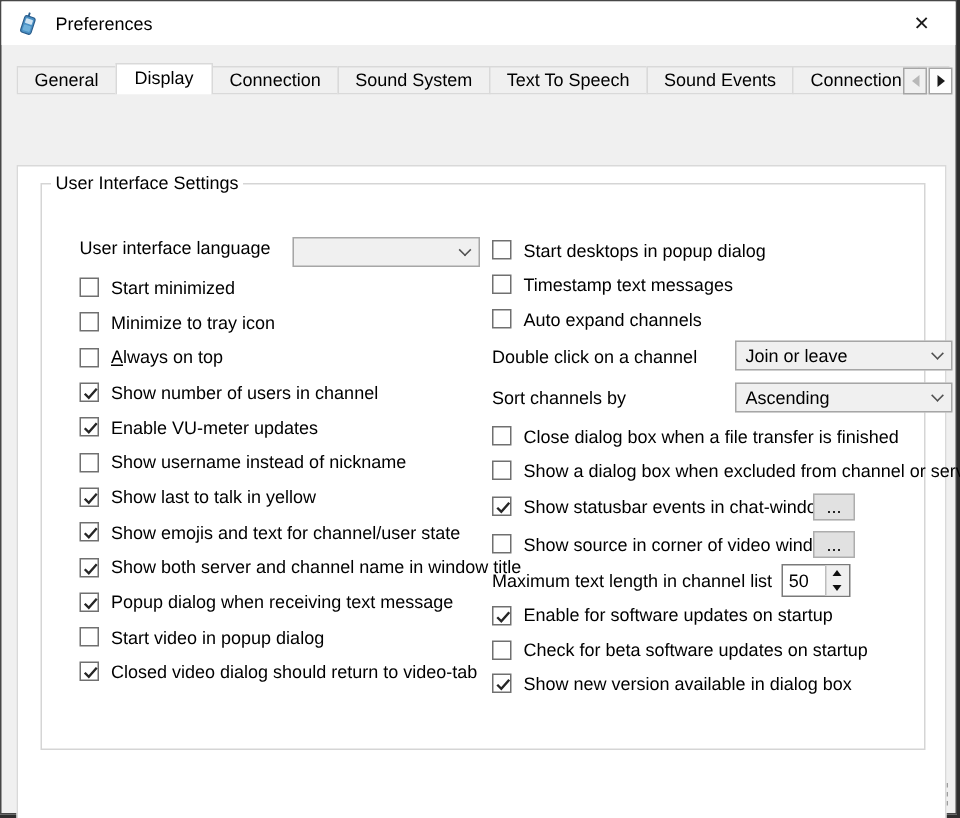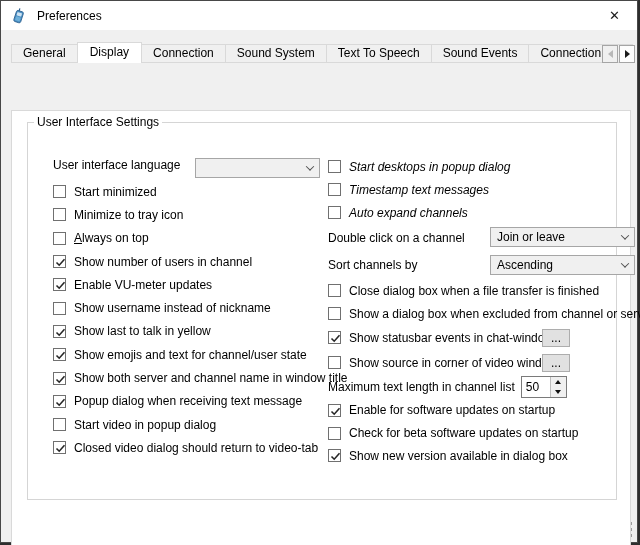--- a/index.html
+++ b/index.html
@@ -54,21 +54,21 @@
 
   .col { position:absolute; display:flex; flex-direction:column; }
   .col-left  { left:25px; top:57px; width:280px; }
   .col-right-1 { left:300px; top:32px; width:305px; }
   .col-right-2 { left:300px; top:101px; width:305px; }
   .col-right-3 { left:300px; top:156px; width:305px; }
   .col-right-4 { left:300px; top:252px; width:305px; }
   .col-right-5 { left:300px; top:276px; width:305px; }
 
   .check-row { height:23.3px; display:flex; align-items:center; position:relative; }
-  .col-right-1 .check-row { height:23px;font-style:italic; }
+  .col-right-1 .check-row { height:23px; }
   .col-right-3 .check-row { height:23px; }
   .col-right-3 .check-row.has-mini { height:25px; }
   .col-right-5 .check-row { height:22.7px; }
   .cb { width:13px; height:13px; border:1px solid #707070; background:#fff; flex:none;
         margin-right:8px; position:relative; }
   .cb .tick { display:none; position:absolute; left:0; top:0; }
   .cb.checked .tick { display:block; }
   .check-row .lbl { white-space:nowrap; }
 
   .dd-row { height:27.5px; position:relative; display:flex; align-items:center;text-align:right; }

